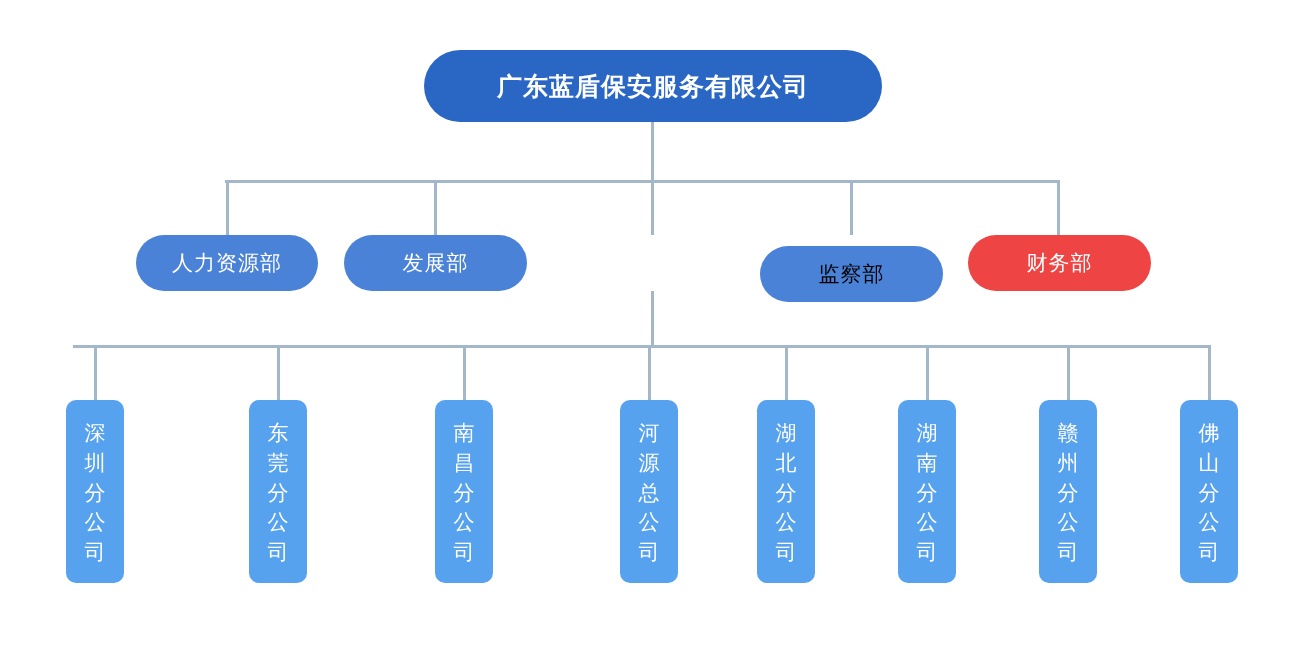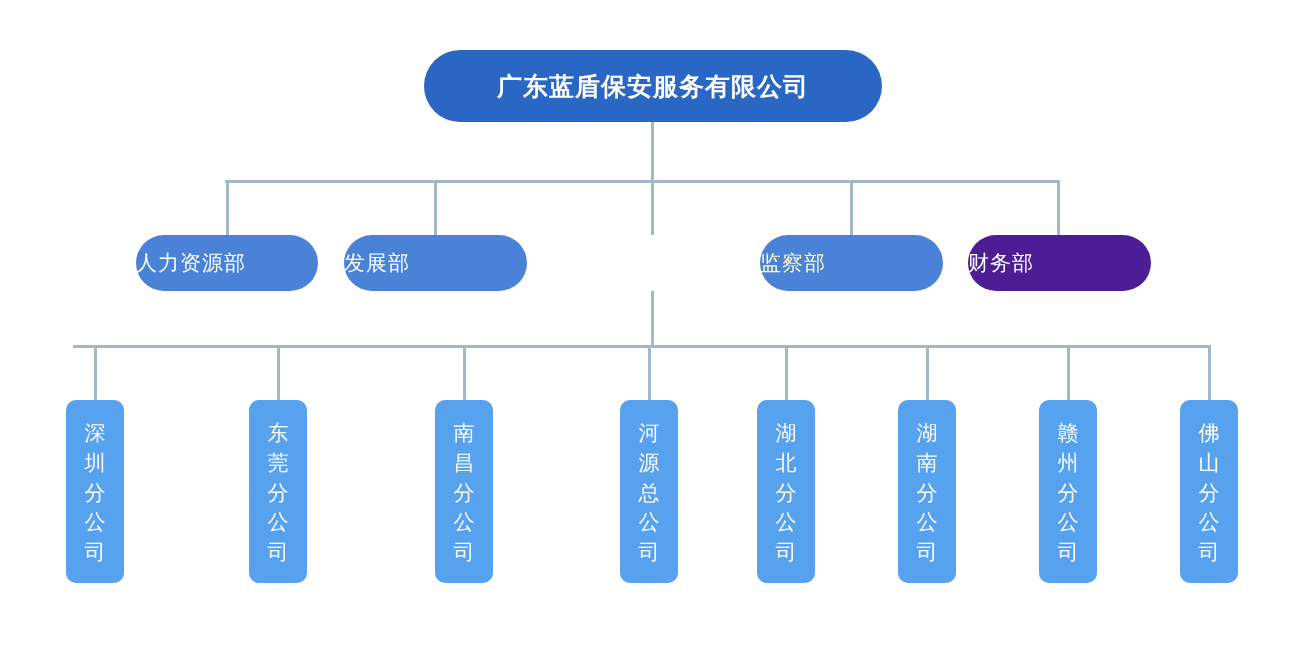--- a/index.html
+++ b/index.html
@@ -39,20 +39,21 @@
     letter-spacing: 1px;
     white-space: nowrap;
     box-sizing: border-box;
   }
 
   
   .node-dept {
     position: absolute;
     display: flex;
     align-items: center;
+    justify-content: center;
     background: #4a82d8;
     color: #ffffff;
     border-radius: 999px;
     font-weight: normal;
     font-size: 21px;
     letter-spacing: 1px;
     white-space: nowrap;
     box-sizing: border-box;
   }
 
@@ -99,24 +100,24 @@
     <div class="conn" style="left: 1208px; top: 345px; width: 3px; height: 55px; background: rgb(163, 183, 201);"></div>
     <div class="node-root" style="left: 424px; top: 50px; width: 458px; height: 72px; background: rgb(42, 102, 196); color: rgb(255, 255, 255);">
       <span>广东蓝盾保安服务有限公司</span>
     </div>
     <div class="node-dept" style="left: 136px; top: 235px; width: 182px; height: 56px; background: rgb(74, 130, 216); color: rgb(255, 255, 255);">
       <span>人力资源部</span>
     </div>
     <div class="node-dept" style="left: 344px; top: 235px; width: 183px; height: 56px; background: rgb(74, 130, 216); color: #ffffff;">
       <span>发展部</span>
     </div>
-    <div class="node-dept" style="left: 760px; top: 235px; width: 183px; height: 56px; background: rgb(74, 130, 216); color: #fef9c3;">
+    <div class="node-dept" style="left: 760px; top: 246px; width: 183px; height: 56px; background: rgb(74, 130, 216); color: #000000;">
       <span>监察部</span>
     </div>
-    <div class="node-dept" style="left: 968px; top: 235px; width: 183px; height: 56px; background: #4c1d95; color: rgb(255, 255, 255);">
+    <div class="node-dept" style="left: 968px; top: 235px; width: 183px; height: 56px; background: #ef4444; color: rgb(255, 255, 255);">
       <span>财务部</span>
     </div>
     <div class="node-branch" style="left: 66px; top: 400px; width: 58px; height: 183px; background: rgb(86, 162, 239); color: rgb(255, 255, 255);">
       <span>
         <span class="vchar">深</span>
         <span class="vchar">圳</span>
         <span class="vchar">分</span>
         <span class="vchar">公</span>
         <span class="vchar">司</span>
       </span>

